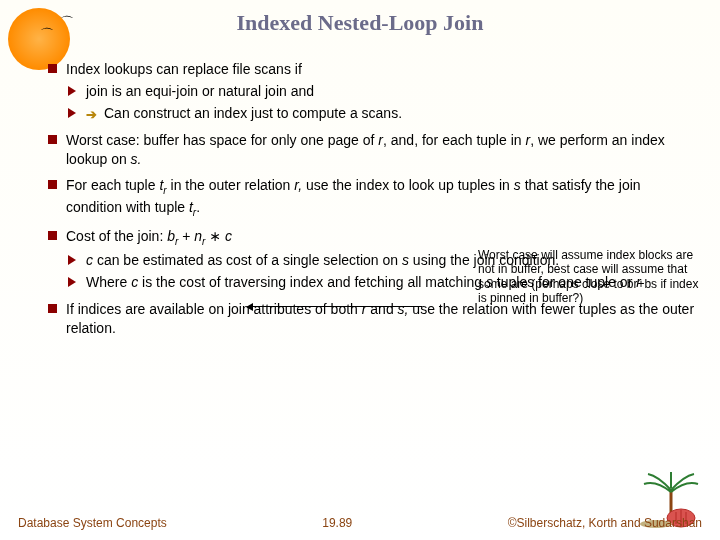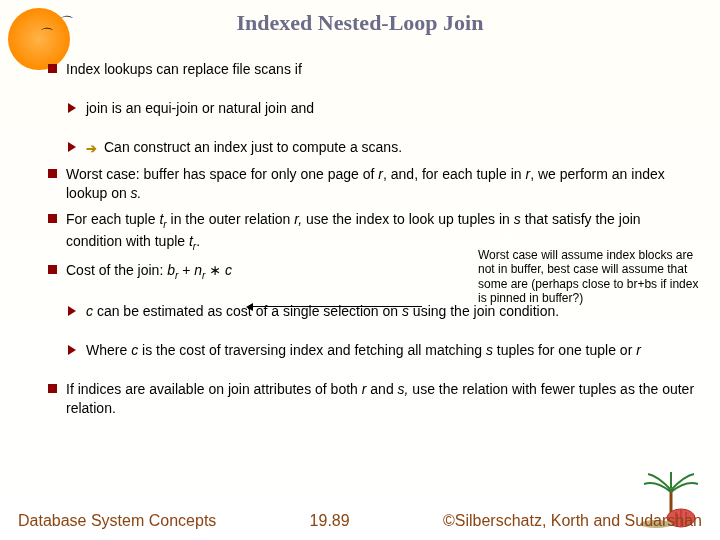--- a/index.html
+++ b/index.html
@@ -5,28 +5,28 @@
 *{margin:0;padding:0;box-sizing:border-box}
 body{width:720px;height:540px;font-family:Arial,Helvetica,sans-serif;position:relative;background:linear-gradient(to bottom,#fffef8,#fff)}
 .sun{position:absolute;top:8px;left:8px;width:62px;height:62px;background:radial-gradient(circle,#ffb347 0%,#ff8c00 70%);border-radius:50%}
 .bird{position:absolute;color:#000;font-size:14px}
 .bird1{top:14px;left:60px}
 .bird2{top:26px;left:40px}
 .title{text-align:center;font-size:22px;font-weight:bold;color:#6b6b8a;padding-top:10px;font-family:"Times New Roman",serif}
 .content{padding:24px 20px 0 48px;font-size:14px;line-height:1.35;color:#000}
 .b1{position:relative;padding-left:18px;margin-bottom:2px}
 .sq{position:absolute;left:0;top:4px;width:9px;height:9px;background:#8b0000}
-.b2{position:relative;padding-left:38px;margin:20px 0}
+.b2{position:relative;padding-left:38px;margin:3px 0}
 .tri{position:absolute;left:20px;top:4px;width:0;height:0;border-left:8px solid #8b0000;border-top:5px solid transparent;border-bottom:5px solid transparent}
 .b3{position:relative;padding-left:56px;margin:2px 0}
 .arr{position:absolute;left:38px;top:2px;color:#b8860b;font-weight:bold;font-size:13px}
 .it{font-style:italic}
 .sub{font-size:10px;font-style:italic;vertical-align:sub}
 .note{position:absolute;right:16px;top:248px;width:226px;font-size:12px;font-weight:normal;color:#000;line-height:1.2}
-.foot{position:absolute;bottom:10px;left:0;width:720px;font-size:16px;color:#8b4513;padding:0 18px;display:flex;justify-content:space-between}
+.foot{position:absolute;bottom:10px;left:0;width:720px;font-size:12px;color:#8b4513;padding:0 18px;display:flex;justify-content:space-between}
 .foot>span:nth-child(2){color:#8b4513}
 .palm{position:absolute;bottom:12px;right:14px;width:70px;height:58px}
 .sp80{margin-top:8px}
 .arrow-line{position:absolute;left:252px;top:306px;width:170px;height:1px;background:#000}
 .arrow-head{position:absolute;left:246px;top:303px;width:0;height:0;border-right:7px solid #000;border-top:4px solid transparent;border-bottom:4px solid transparent}
 </style>
 </head>
 <body>
 
 <div class="sun"></div>

